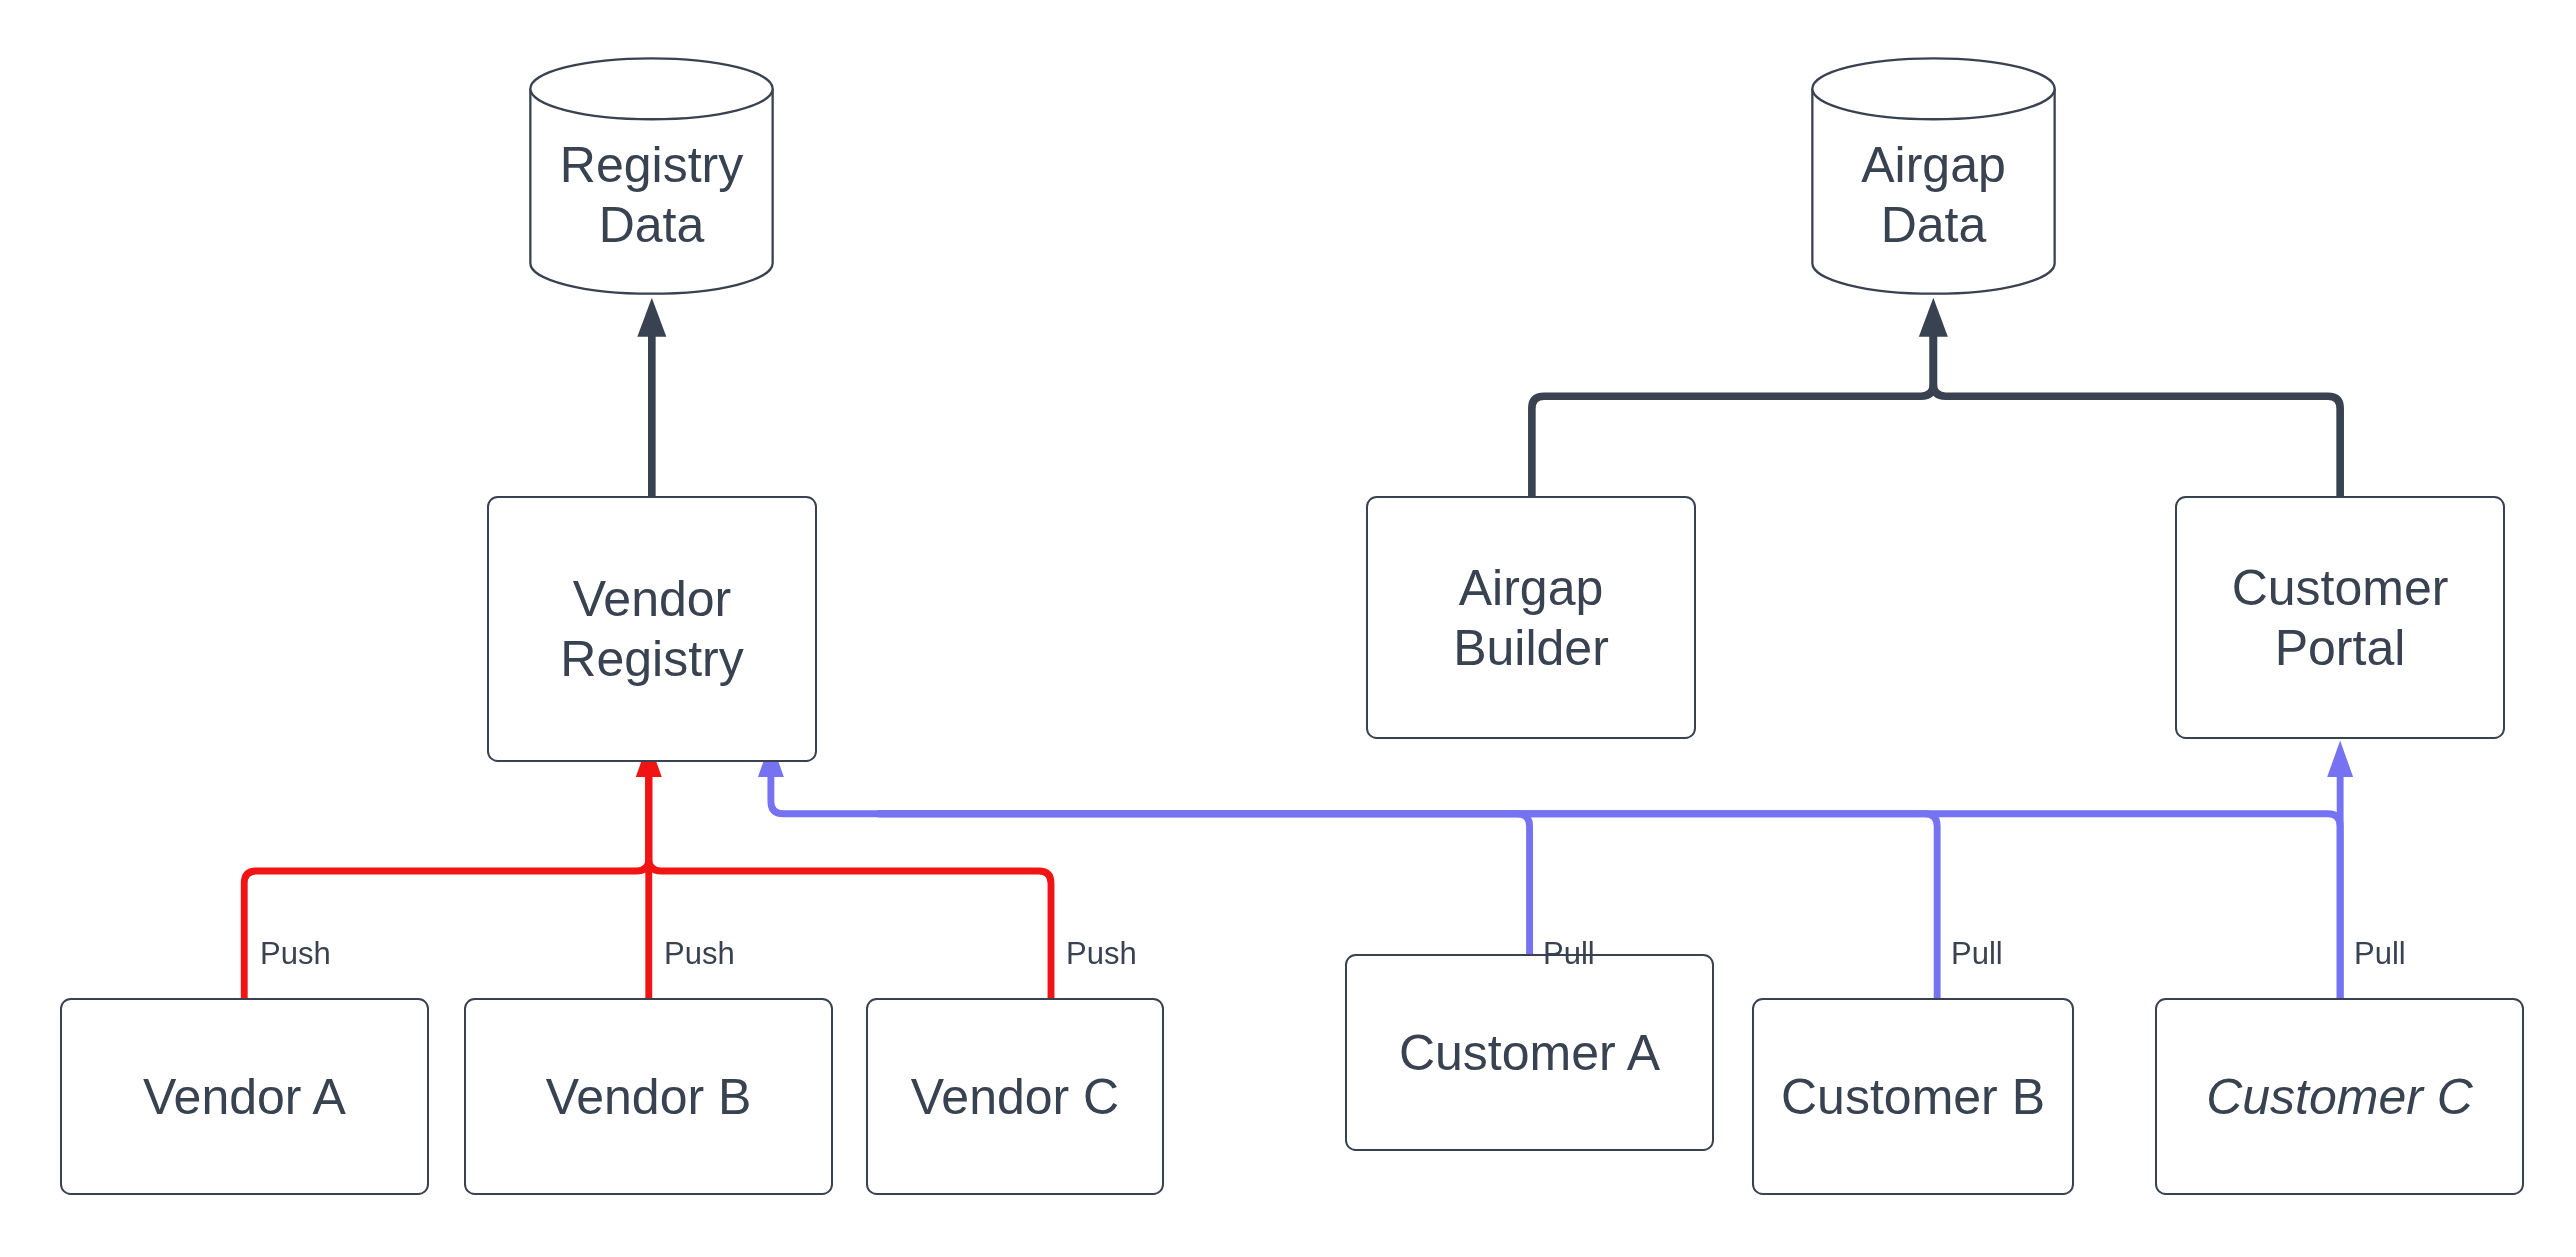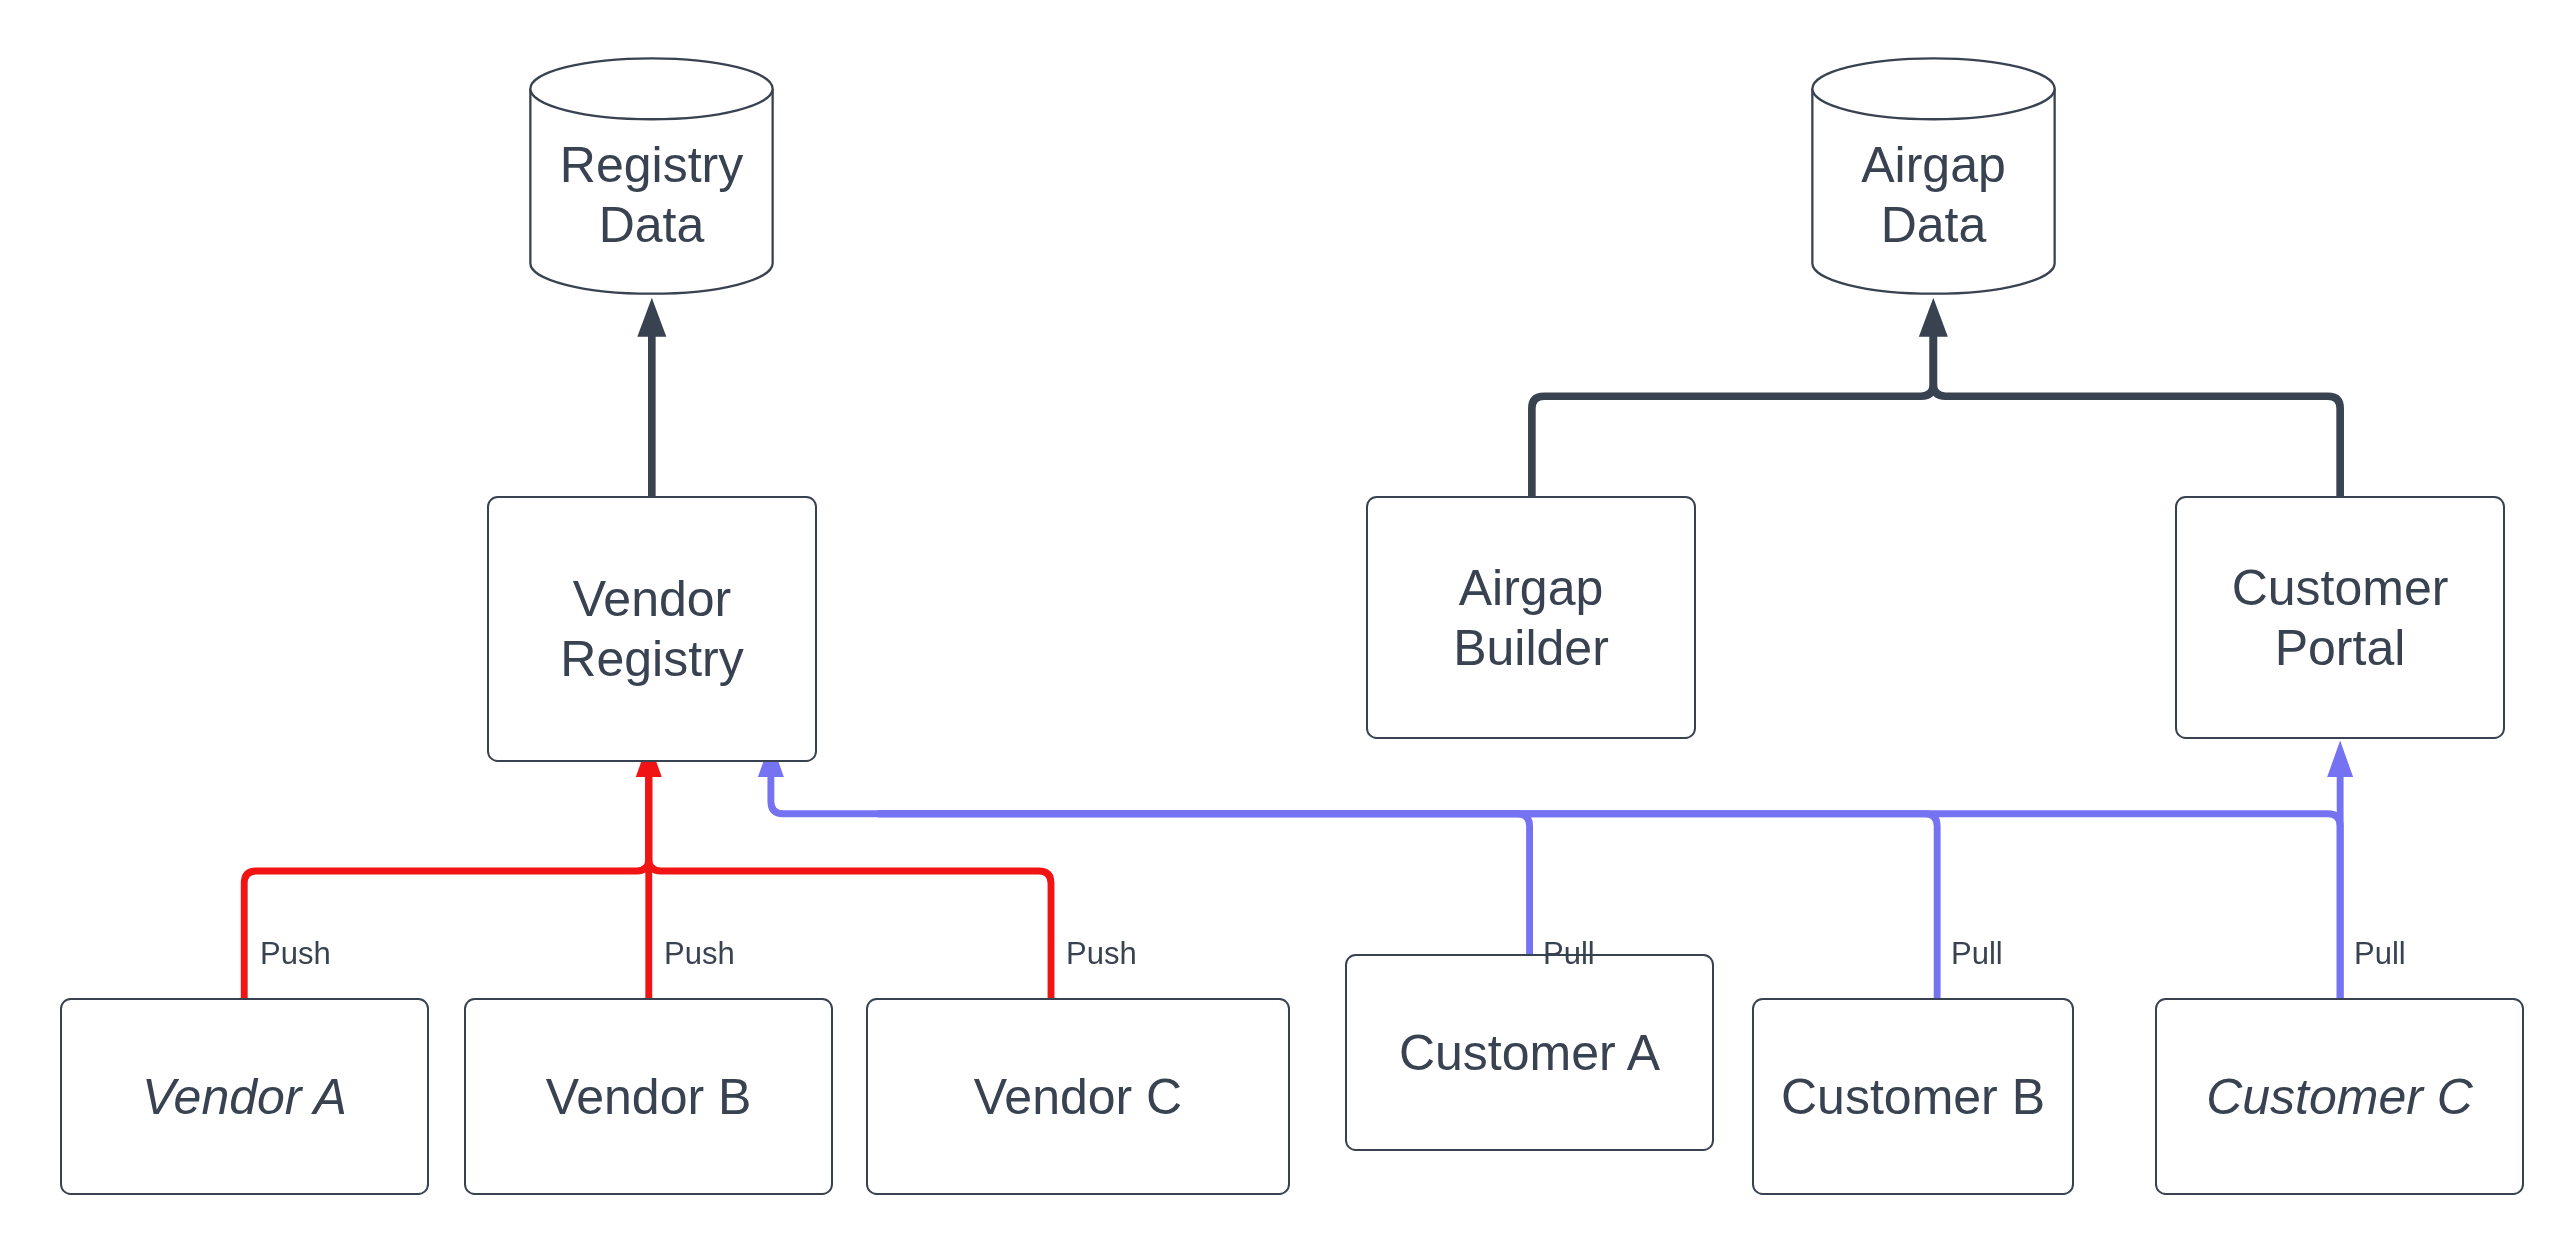--- a/index.html
+++ b/index.html
@@ -124,27 +124,27 @@
   <div class="node" style="left:1366px; top:496px; width:330px; height:243px;">
     <div>Airgap</div>
     <div>Builder</div>
   </div>
 
   <div class="node" style="left:2175px; top:496px; width:330px; height:243px;justify-content:center;">
     <div>Customer</div>
     <div>Portal</div>
   </div>
 
-  <div class="node" style="left:60px; top:998px; width:369px; height:197px;font-style:italic;">
+  <div class="node" style="left:60px; top:998px; width:369px; height:197px;">
     <div>Vendor A</div>
   </div>
   <div class="node" style="left:464px; top:998px; width:369px; height:197px;">
     <div>Vendor B</div>
   </div>
-  <div class="node" style="left:866px; top:998px; width:424px; height:197px;">
+  <div class="node" style="left:866px; top:998px; width:298px; height:197px;">
     <div>Vendor C</div>
   </div>
   <div class="node" style="left:1345px; top:954px; width:369px; height:197px;">
     <div>Customer A</div>
   </div>
   <div class="node" style="left:1752px; top:998px; width:322px; height:197px;">
     <div>Customer B</div>
   </div>
   <div class="node" style="left:2155px; top:998px; width:369px; height:197px;font-style:italic;">
     <div>Customer C</div>

